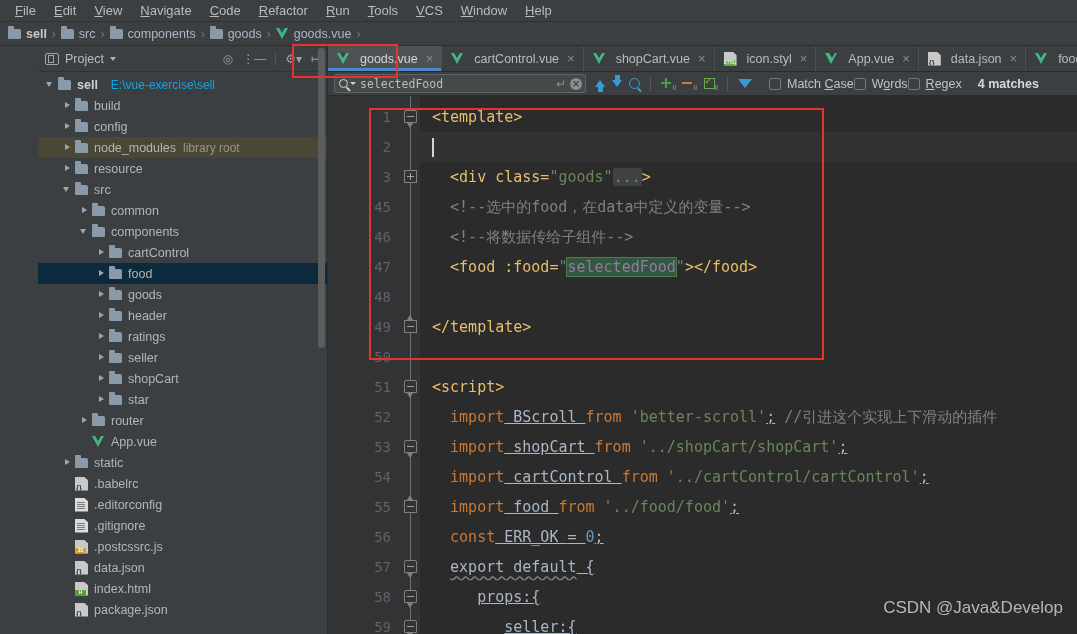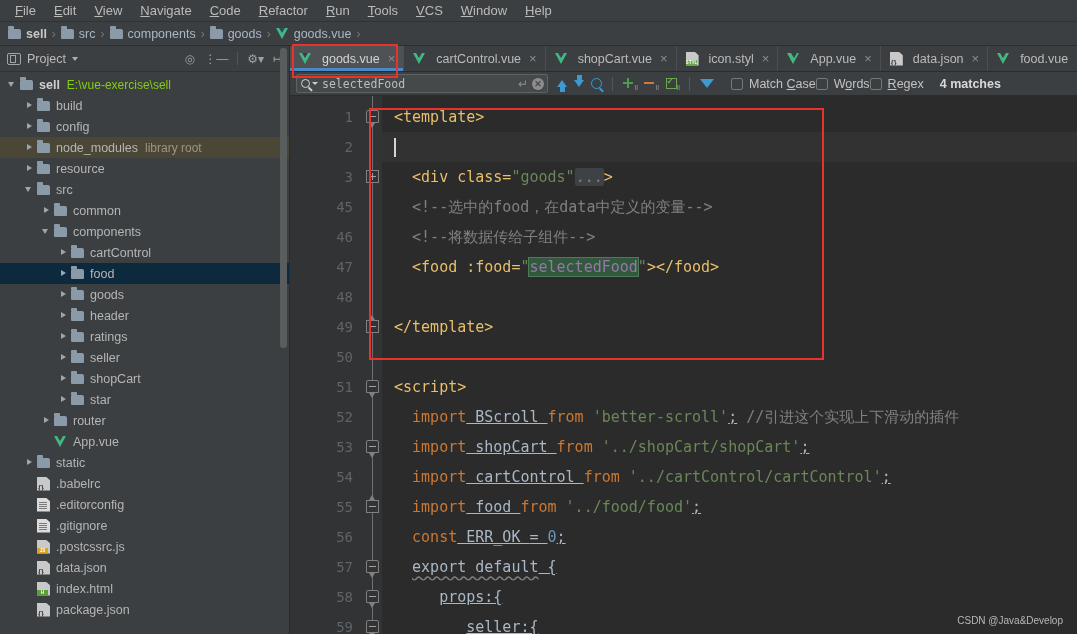--- a/index.html
+++ b/index.html
@@ -82,20 +82,21 @@
     width: 0; height: 0;
     border-left: 3.3px solid transparent;
     border-right: 3.3px solid transparent;
     border-top: 5.6px solid #35495e;
   }
 
   
   .main {
     display: flex;
     height: 588px;
+    padding-left: 38px;
   }
 
   
   .sidebar {
     width: 290px;
     background: #3c3f41;
     display: flex; flex-direction: column;
     border-right: 1px solid #2b2b2b;
     position: relative;
   }
@@ -170,21 +171,21 @@
   }
   .arrow.d:after {
     content:""; position:absolute; left:2.2px; top:4.4px;
     width:0;height:0;
     border-left:3.6px solid transparent;
     border-right:3.6px solid transparent;
     border-top:5px solid #9aa7b0;
   }
   .tname { margin-left: 1px; }
   .tname.bold { font-weight: bold; color: #d0d0d0; }
-  .tpath { color: #84cc16; margin-left: 7px; font-size: 12px; }
+  .tpath { color: #0ea5e9; margin-left: 13px; font-size: 12px; }
   .tlib  { color: #9e9580; margin-left: 7px; font-size: 12px; }
 
   .ic-file {
     width: 13px; height: 14px; flex:none;
     margin-right: 5px; position: relative;
     background: #c9c9c9;
     clip-path: polygon(0 0, 68% 0, 100% 26%, 100% 100%, 0 100%);
   }
   .ic-file .badge {
     position: absolute; left: 0; bottom: 0;
@@ -522,22 +523,22 @@
     position: absolute;
     border: 2px solid #e8322b;
     pointer-events: none;
     z-index: 40;
   }
   #redbox-tab   { left: 292px; top: 44px;  width: 106px; height: 34px; }
   #redbox-code  { left: 369px; top: 108px; width: 455px; height: 252px; }
 
   .watermark {
     position: absolute;
-    right: 14px; bottom: 8px;
-    font-size: 10px;
+    right: 14px; bottom: 16px;
+    font-size: 17px;
     color: #cfcfcf;
     opacity: 0.85;
     z-index: 30;
     font-family: "Liberation Sans", sans-serif;
   }
 </style>
 </head>
 <body>
 
 <div id="app">

